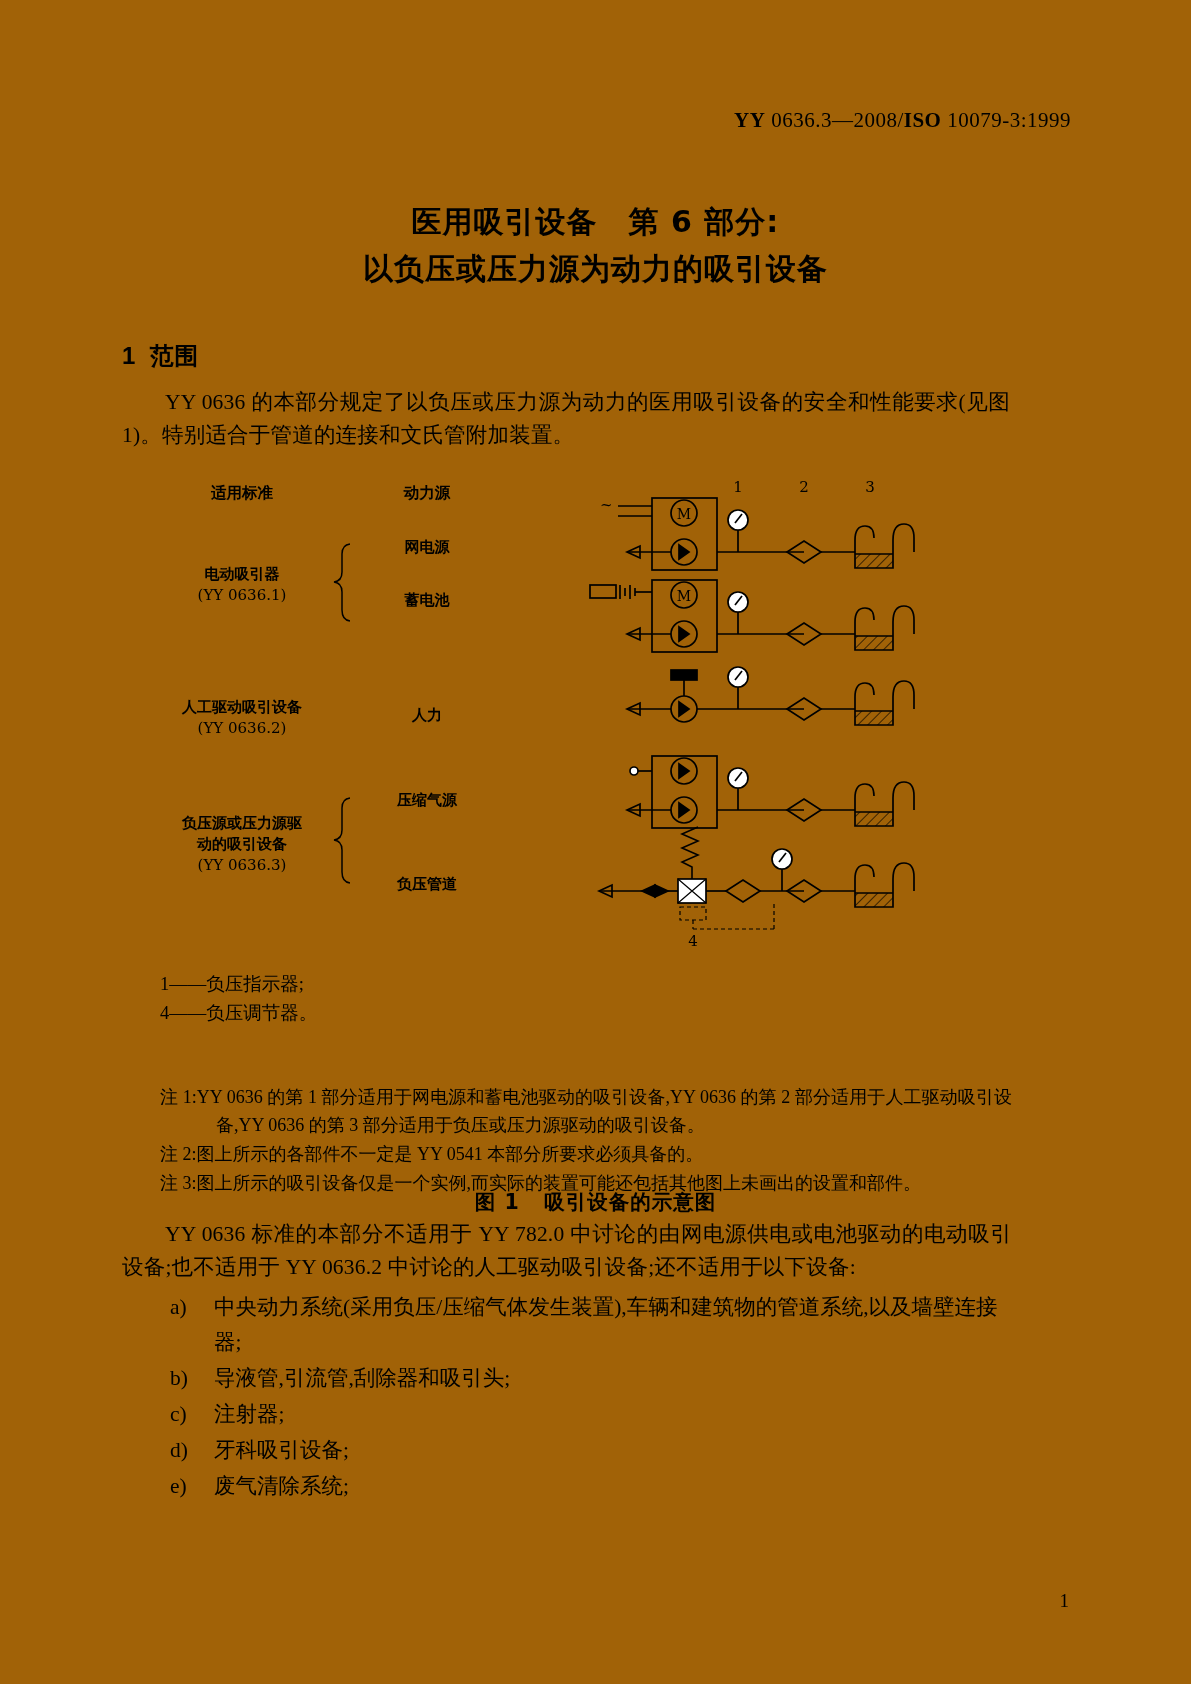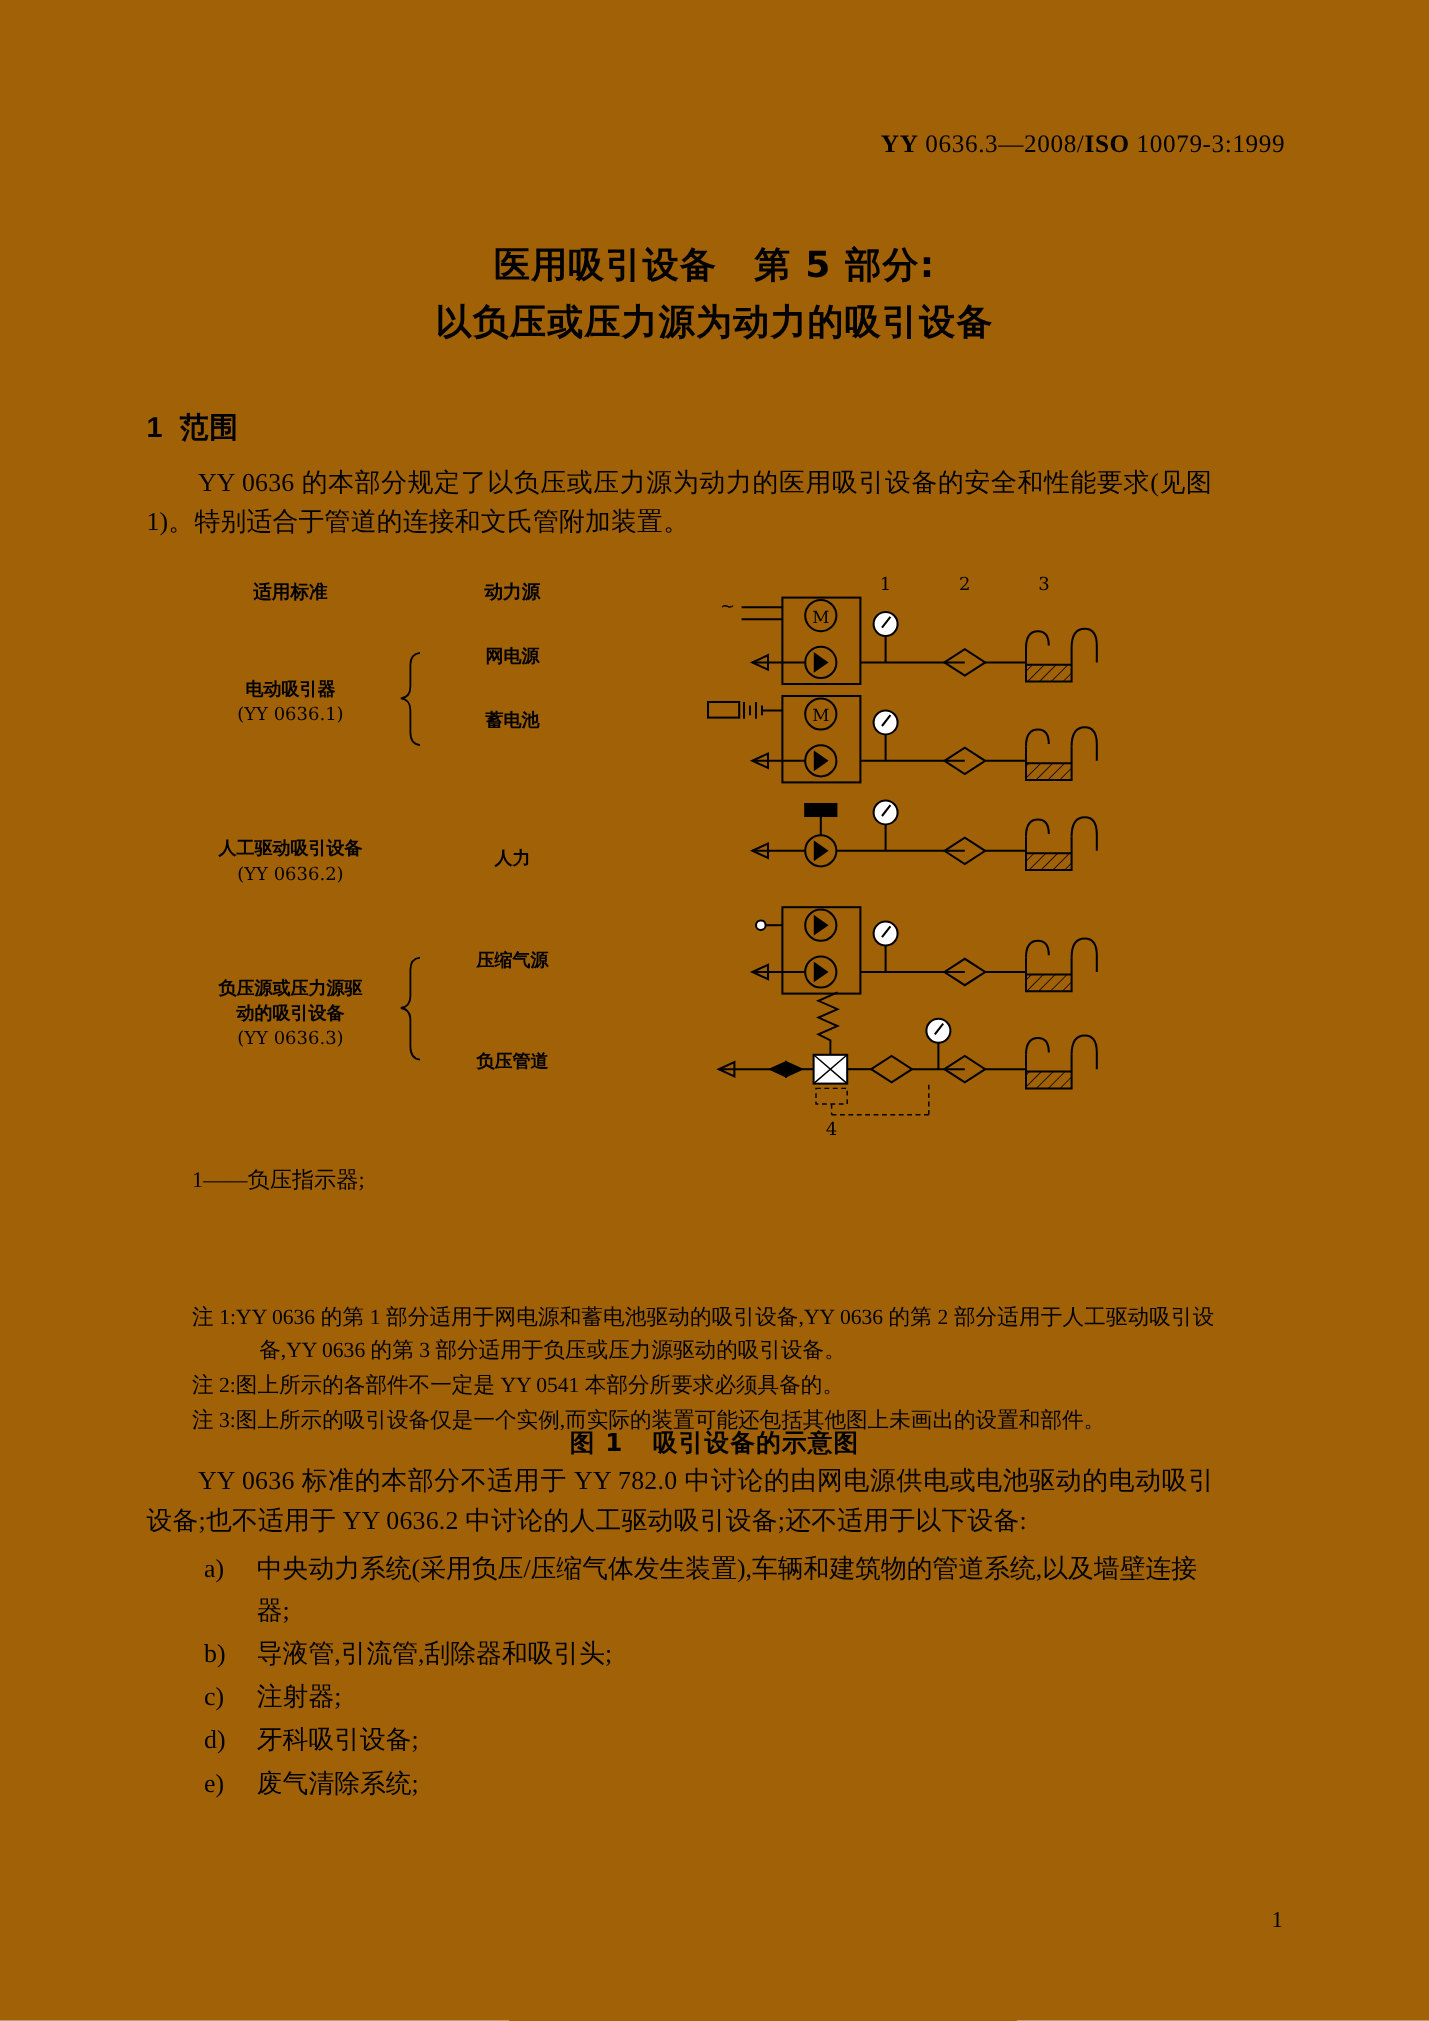--- a/index.html
+++ b/index.html
@@ -152,21 +152,21 @@
   }
 </style>
 </head>
 <body>
 
 <div class="page">
 
   <div class="header"><span class="bold">YY</span><span> 0636.3—2008/</span><span class="bold">ISO</span><span> 10079-3:1999</span></div>
 
   <div class="doc-title">
-    <span>医用吸引设备　第 5 部分:</span>
+    <span>医用吸引设备　第 6 部分:</span>
     <span class="line2">以负压或压力源为动力的吸引设备</span>
   </div>
 
   <div class="content">
     <div class="sec-head"><span class="num">1</span><span>范围</span></div>
     <p class="para">YY 0636 的本部分规定了以负压或压力源为动力的医用吸引设备的安全和性能要求(见图 1)。特别适合于管道的连接和文氏管附加装置。</p>
   </div>
 
   <div class="figure">
     <svg class="fig-svg" width="900" height="470" viewBox="0 0 900 470" xmlns="http://www.w3.org/2000/svg">
@@ -324,20 +324,21 @@
         <rect x="733" y="413" width="38" height="14" fill="url(#hatch)" stroke="none"></rect>
         <line x1="733" y1="413" x2="771" y2="413"></line>
         <path d="M 733 399 q 0 -14 10 -14 q 9 0 9 12"></path>
         <path d="M 771 399 q 0 -16 11 -16 q 10 0 10 14 l 0 14"></path>
       </g>
     </svg>
   </div>
 
   <div class="keys">
     <div class="key-item">1——负压指示器;</div>
+    <div class="key-item">4——负压调节器。</div>
   </div>
 
   <div class="notes">
     <span class="note"><span class="lbl">注 1:</span><span>YY 0636 的第 1 部分适用于网电源和蓄电池驱动的吸引设备,YY 0636 的第 2 部分适用于人工驱动吸引设备,YY 0636 的第 3 部分适用于负压或压力源驱动的吸引设备。</span></span>
     <span class="note"><span class="lbl">注 2:</span><span>图上所示的各部件不一定是 YY 0541 本部分所要求必须具备的。</span></span>
     <span class="note"><span class="lbl">注 3:</span><span>图上所示的吸引设备仅是一个实例,而实际的装置可能还包括其他图上未画出的设置和部件。</span></span>
   </div>
 
   <div class="fig-caption"><span>图 1</span>&nbsp;&nbsp;&nbsp;<span>吸引设备的示意图</span></div>
 

